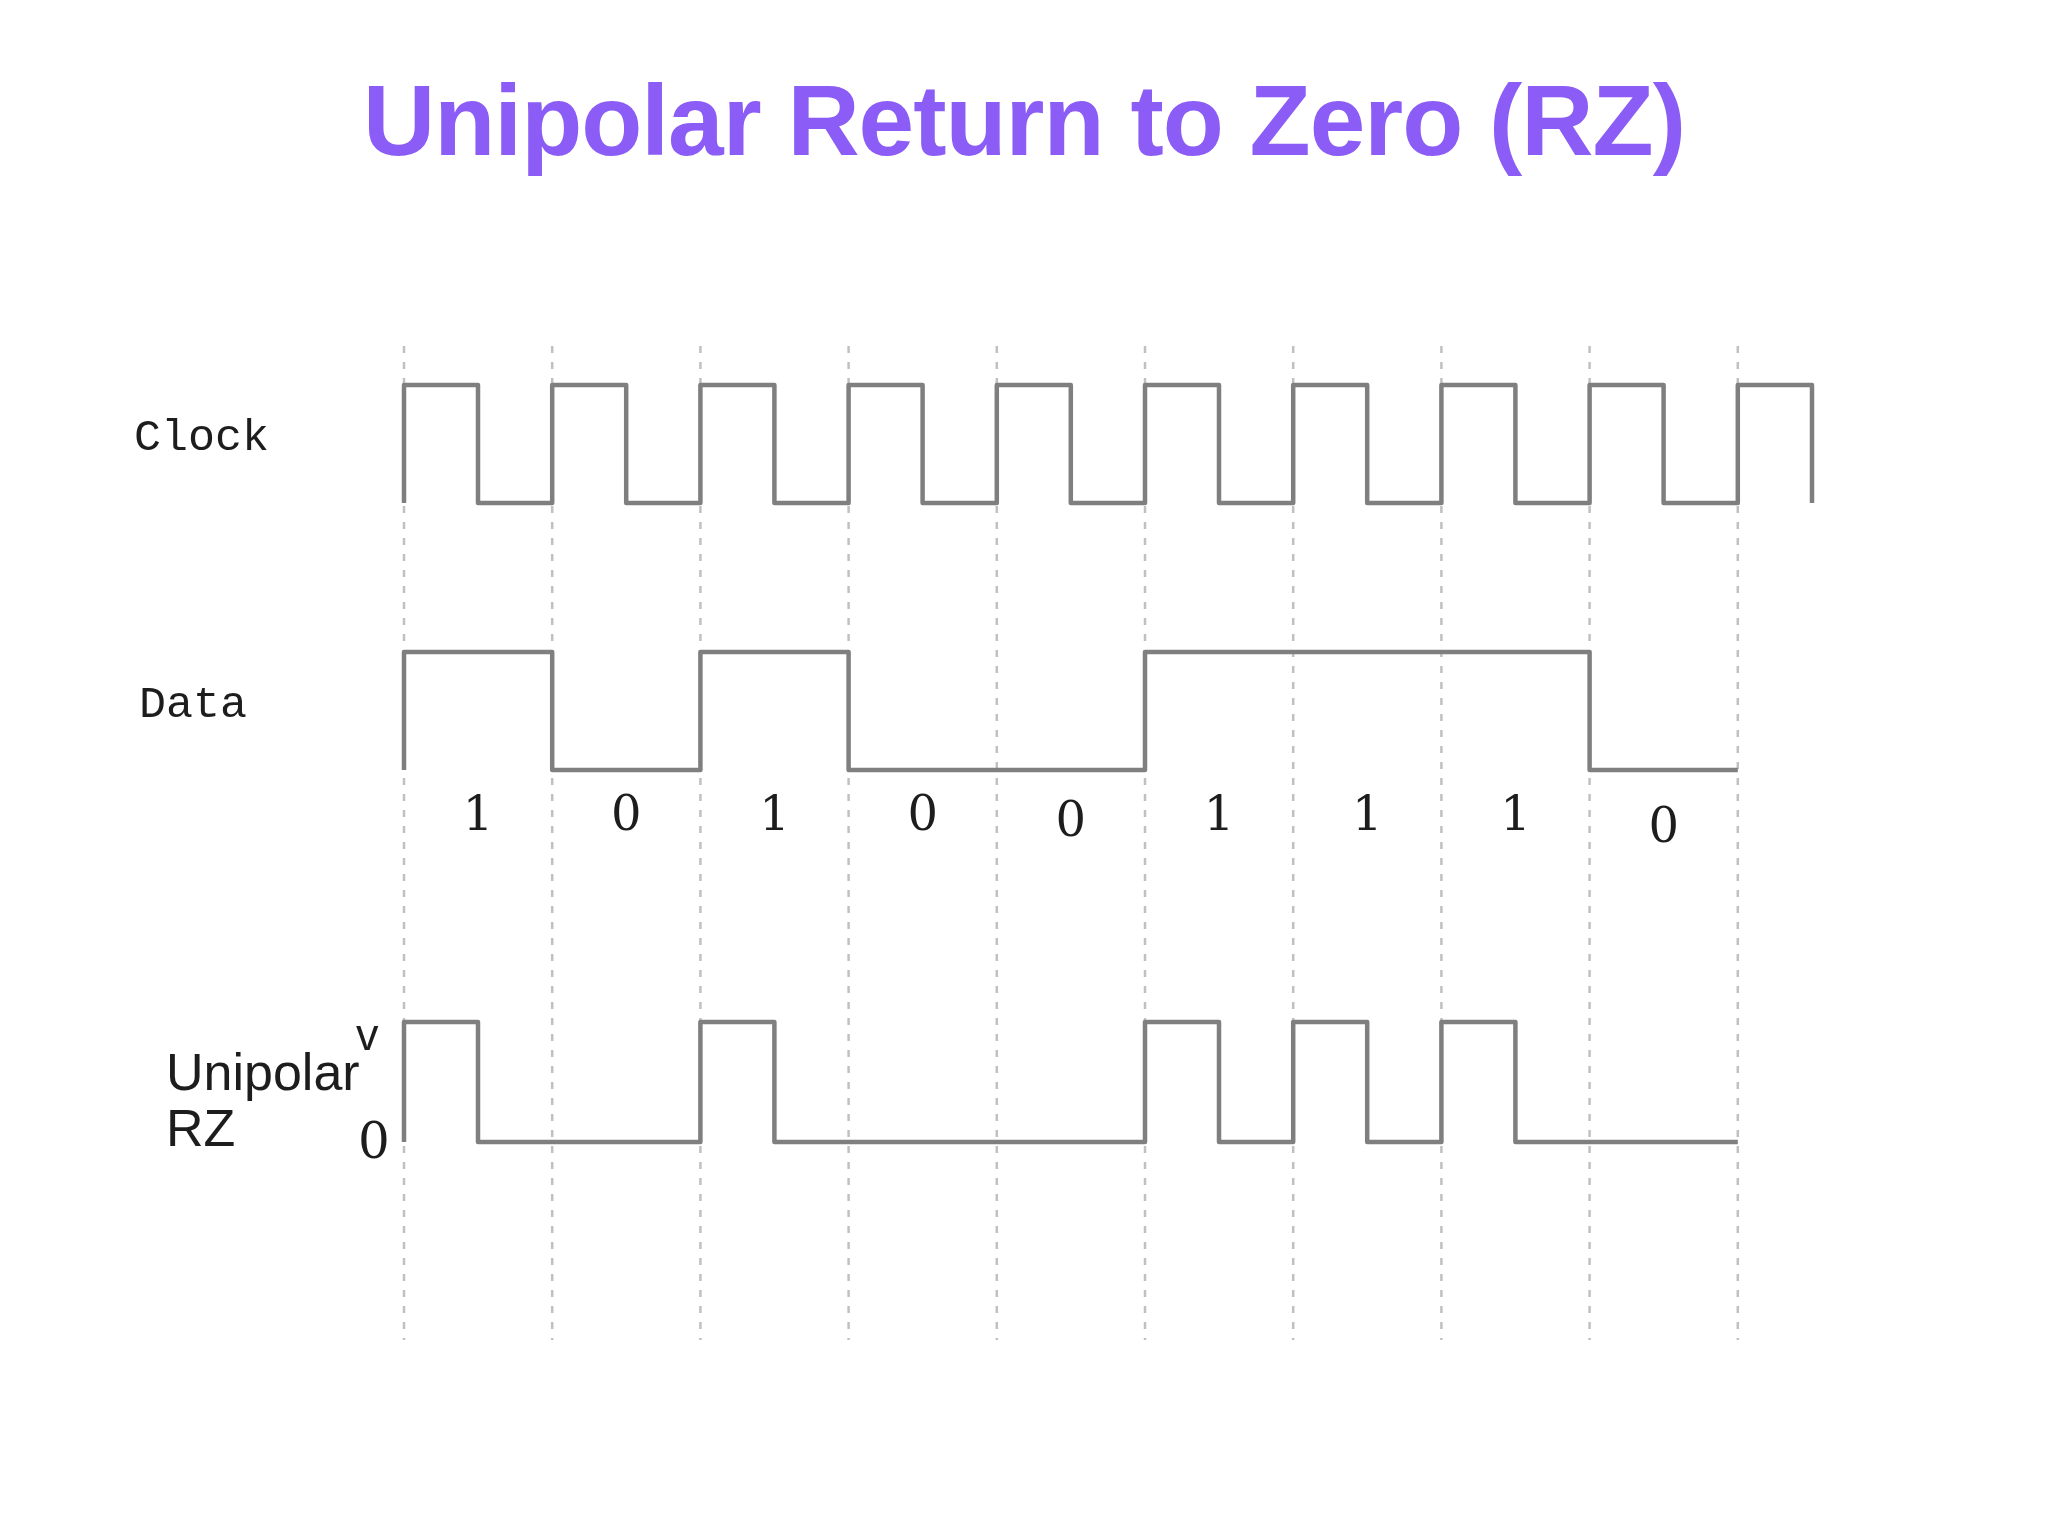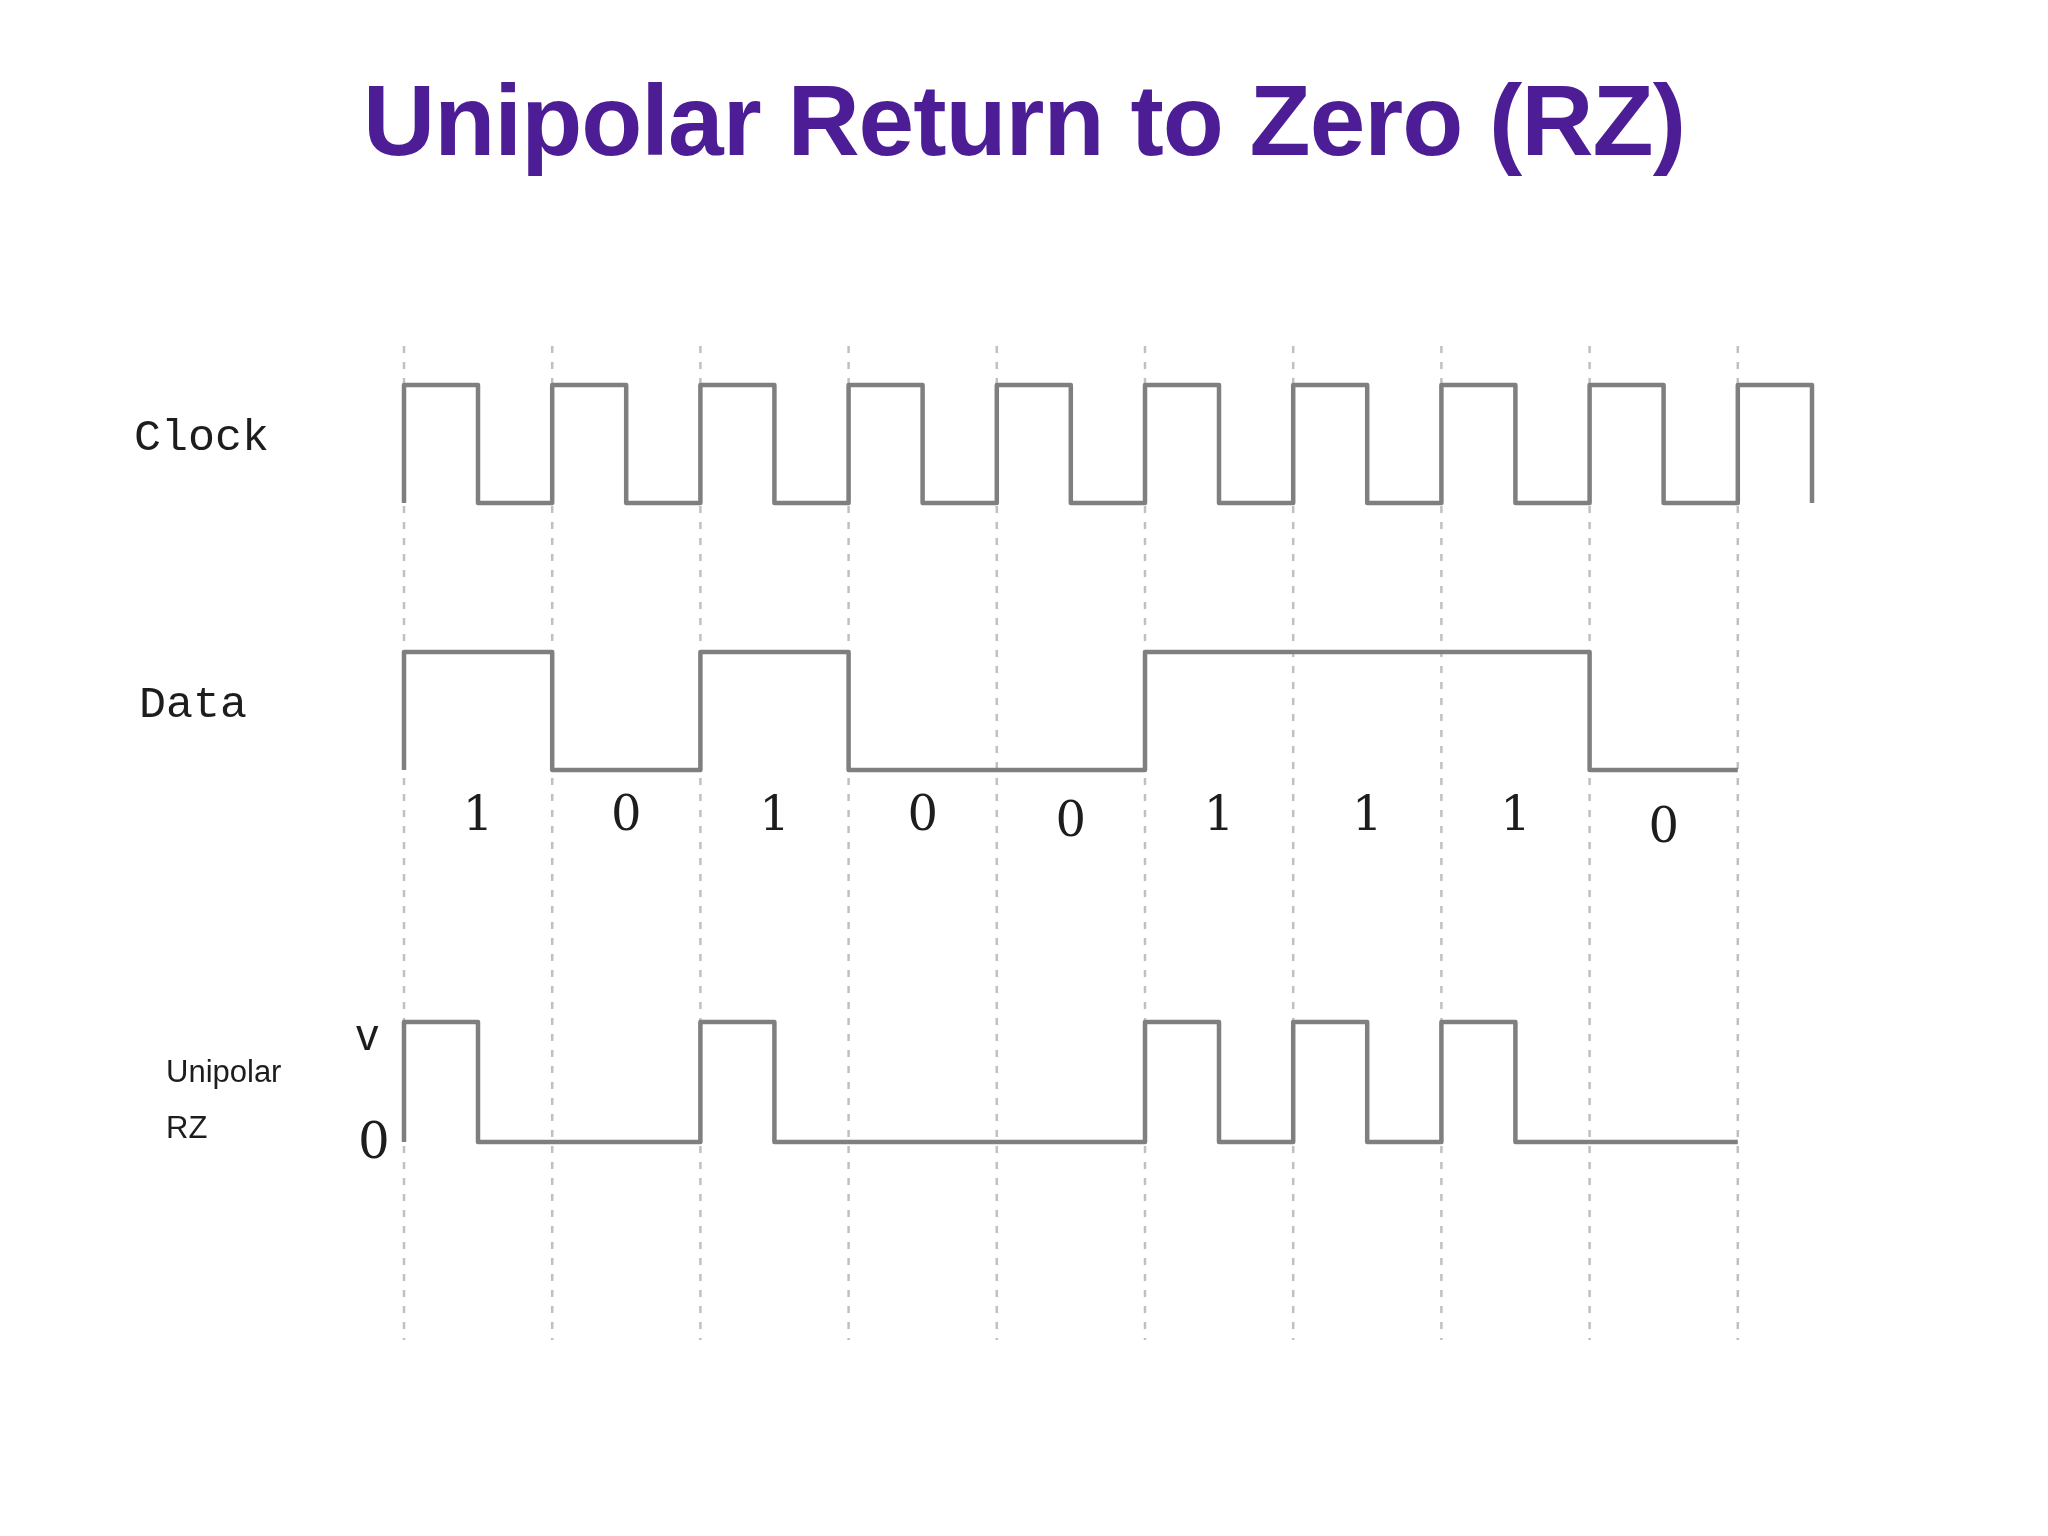--- a/index.html
+++ b/index.html
@@ -19,21 +19,21 @@
     line-height: 1;
     letter-spacing: -1px;
   }
   .row-label {
     position: absolute;
     font-size: 45px;
     line-height: 1;
     white-space: nowrap;
     font-family: Liberation Mono, monospace;
   }
-  .rz-label-block { position: absolute; font-size: 31px; line-height: 56px; }
+  .rz-label-block { position: absolute; font-size: 52px; line-height: 56px; }
   .axis-v {
     position: absolute;
     font-size: 45px;
     line-height: 1;
   }
   .axis-zero {
     position: absolute;
     font-family: "DejaVu Serif", serif;
     font-size: 50px;
     line-height: 1;
@@ -43,21 +43,21 @@
     transform: translateX(-50%);
     font-family: "DejaVu Serif", serif;
     font-size: 48px;
     line-height: 1;
   }
   #diagram { position: absolute; left: 0; top: 0; }
 </style>
 </head>
 <body style="color: rgb(29, 29, 29);">
 
-<div class="title" style="color: #4c1d95;">Unipolar Return to Zero (RZ)</div>
+<div class="title" style="color: #8b5cf6;">Unipolar Return to Zero (RZ)</div>
 
 <div class="row-label" style="left:134px; top:416px">Clock</div>
 
 <div class="row-label" style="left:139px; top:683px">Data</div>
 
 <div class="rz-label-block" style="left:166px; top:1044px">
   <div>Unipolar</div>
   <div>RZ</div>
 </div>
 

